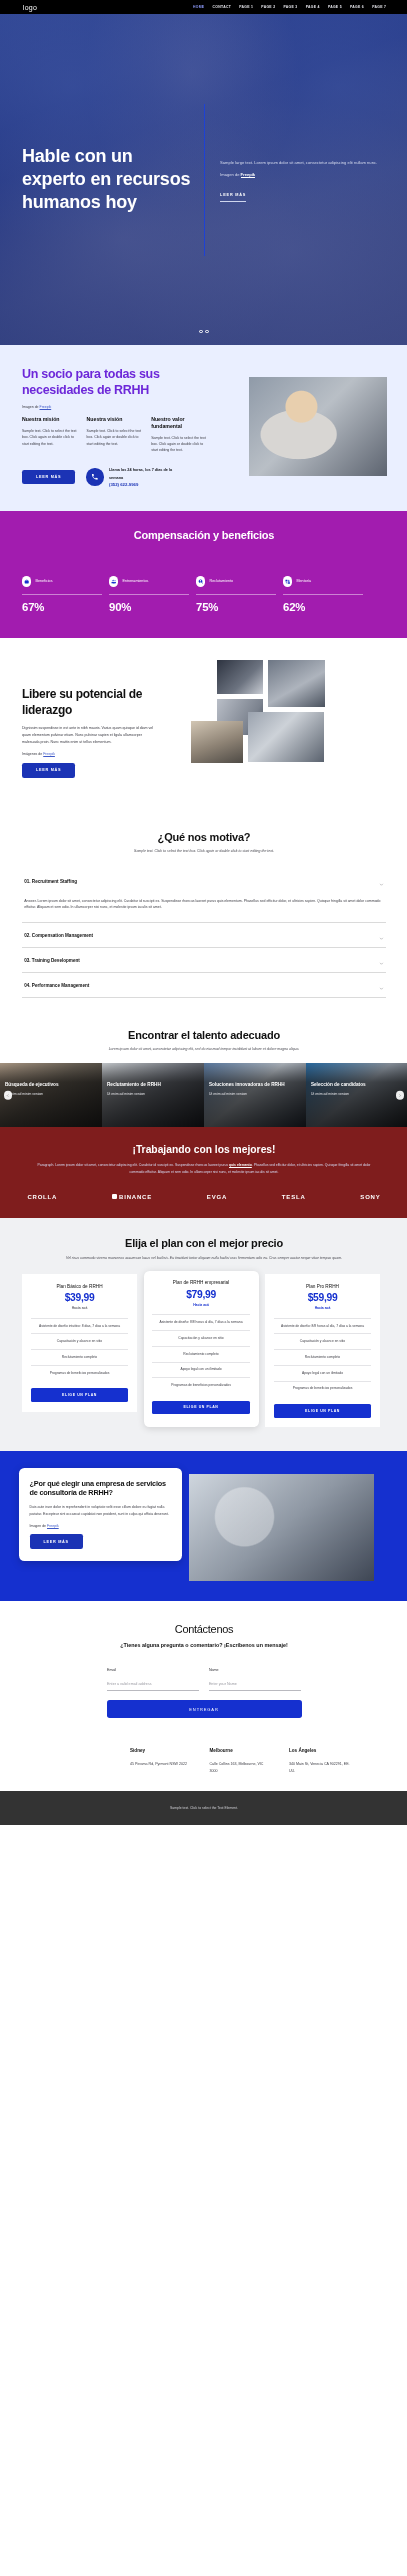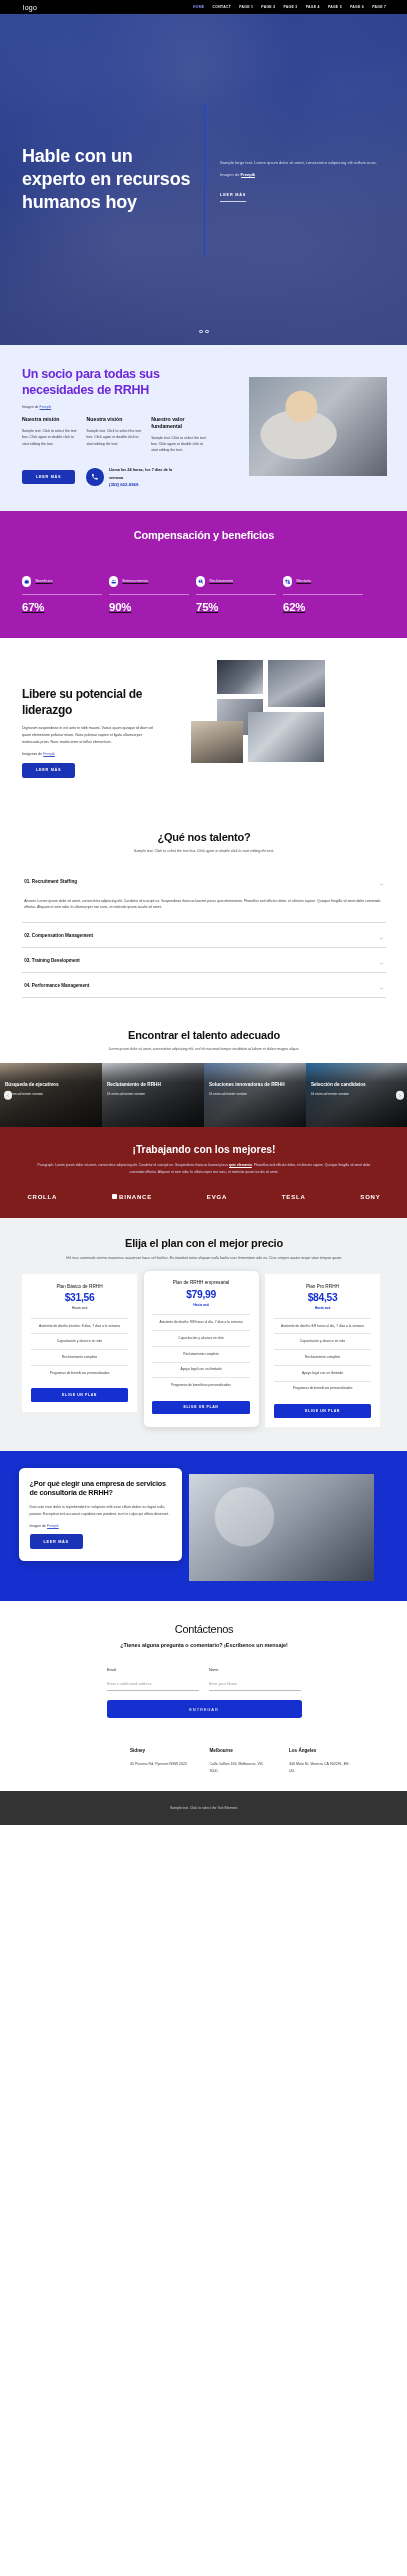--- a/index.html
+++ b/index.html
@@ -172,21 +172,21 @@
       linear-gradient(135deg, #8f9aa8 0%, #b9bfc6 45%, #5d6470 100%);
   }
 
   
   .stats { background: #a21caf; padding: 18.5px 22px 25px 22px; }
   .stats-title {
     color: #ffffff; text-align: center;
     font-size: 11px; font-weight: 700; letter-spacing: -0.2px;
     margin-bottom: 32px;
   }
-  .stats-grid { display: flex; gap: 7px; text-decoration: underline; }
+  .stats-grid { display: flex; gap: 7px; }
   .stat { width: 80px; }
   .stat-head { display: flex; align-items: center; gap: 4.3px; min-height: 16.3px; }
   .stat-ico {
     width: 9.2px; height: 11.4px;
     border-radius: 50%/40%;
     background: #ffffff;
     display: flex; align-items: center; justify-content: center;
     flex: 0 0 auto;
   }
   .stat-ico svg { width: 5.4px; height: 5.4px; fill: #1530cf; }
@@ -487,21 +487,21 @@
     <div class="lead-gal">
       <div class="ph ph-a"></div>
       <div class="ph ph-b"></div>
       <div class="ph ph-c"></div>
       <div class="ph ph-d"></div>
       <div class="ph ph-e"></div>
     </div>
   </div>
 
   <div class="acc">
-    <h2 class="sec-title">¿Qué nos talento?</h2>
+    <h2 class="sec-title">¿Qué nos motiva?</h2>
     <p class="sec-sub">Sample text. Click to select the text box. Click again or double click to start editing the text.</p>
 
     <div class="acc-item">
       <div class="acc-head">
         <h4>01. Recruitment Staffing</h4>
         <span class="chev"><svg viewBox="0 0 24 24">
               <polyline points="5,9 12,16 19,9"></polyline>
             </svg></span>
       </div>
       <div class="acc-body">
@@ -601,21 +601,21 @@
     </div>
   </div>
 
   <div class="pricing">
     <h2>Elija el plan con el mejor precio</h2>
     <p class="sec-sub">Vel risus commodo viverra maecenas accumsan lacus vel facilisis. Eu tincidunt tortor aliquam nulla facilisi cras fermentum odio eu. Cras semper auctor neque vitae tempus quam.</p>
     <div class="plans">
 
       <div class="plan">
         <h5>Plan Básico de RRHH</h5>
-        <div class="price">$31,56</div>
+        <div class="price">$39,99</div>
         <div class="per">Hacia acá</div>
         <ul>
           <li>Asistente de diseño intuitivo: 8 dias, 7 dias a la semana</li>
           <li>Capacitación y alcance en sitio</li>
           <li>Reclutamiento completo</li>
           <li>Programas de beneficios personalizados</li>
         </ul>
         <button class="plan-btn">ELIGE UN PLAN</button>
       </div>
 
@@ -628,21 +628,21 @@
           <li>Capacitación y alcance en sitio</li>
           <li>Reclutamiento completo</li>
           <li>Apoyo legal con un ilimitado</li>
           <li>Programas de beneficios personalizados</li>
         </ul>
         <button class="plan-btn">ELIGE UN PLAN</button>
       </div>
 
       <div class="plan pro">
         <h5>Plan Pro RRHH</h5>
-        <div class="price">$84,53</div>
+        <div class="price">$59,99</div>
         <div class="per">Hacia acá</div>
         <ul>
           <li>Asistente de diseño: 8/8 horas al día, 7 días a la semana</li>
           <li>Capacitación y alcance en sitio</li>
           <li>Reclutamiento completo</li>
           <li>Apoyo legal con un ilimitado</li>
           <li>Programas de beneficios personalizados</li>
         </ul>
         <button class="plan-btn">ELIGE UN PLAN</button>
       </div>

